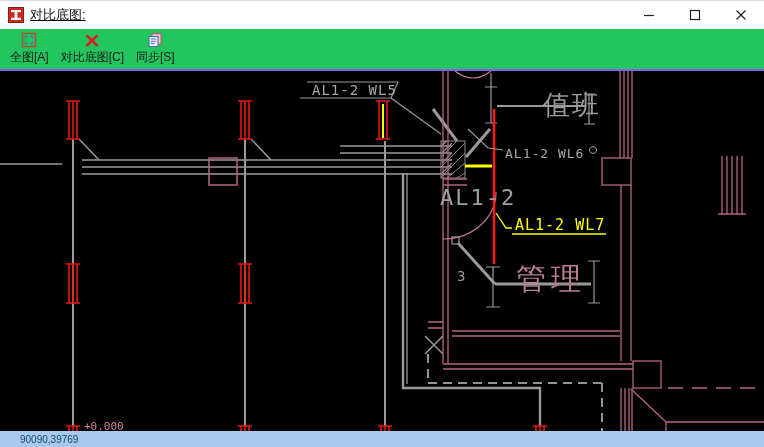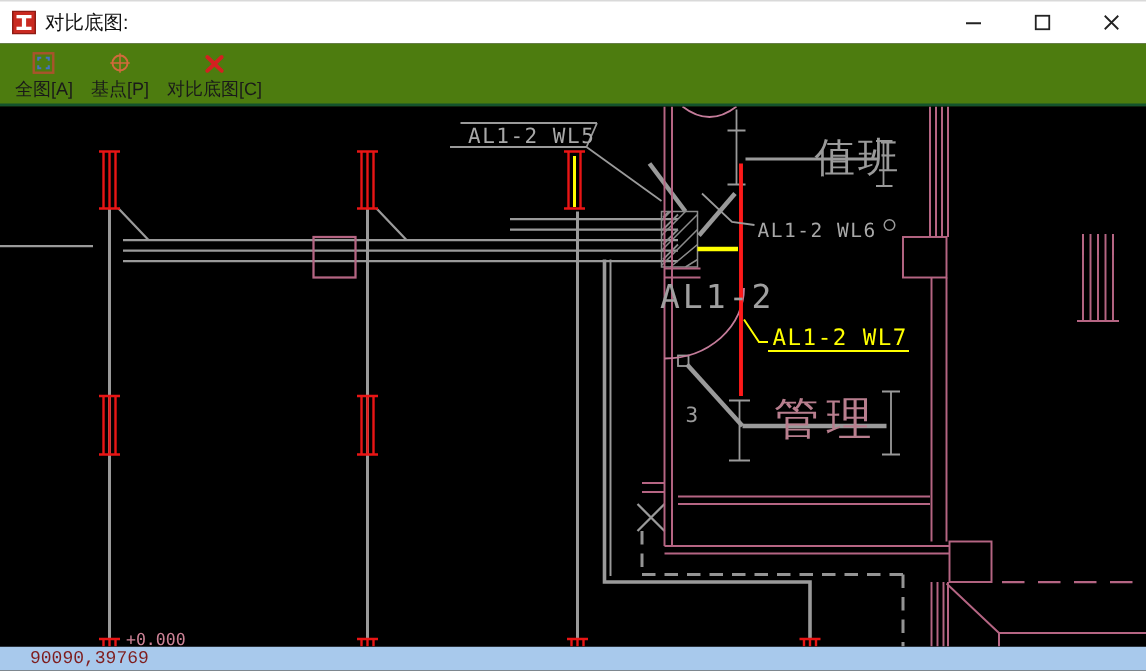--- a/index.html
+++ b/index.html
@@ -5,47 +5,47 @@
   html,body{margin:0;padding:0;background:#c8c8c8;}
   #window{
     width:764px;height:447px;
     font-family:"Liberation Sans",sans-serif;
     background:#000;position:relative;overflow:hidden;
     display:flex;flex-direction:column;
   }
   
   #titlebar{
     height:28px;background:#ffffff;display:flex;align-items:center;
-    flex:0 0 auto;border-top:1px solid #d9d9d9;
+    flex:0 0 auto;border-top:1px solid #d9d9d9;text-decoration:underline;
   }
   #app-icon{width:16px;height:16px;margin:0 6px 0 8px;flex:0 0 auto;}
   #title-text{font-size:13px;color:#111;}
   #win-controls{margin-left:auto;display:flex;height:100%;}
   .wbtn{width:46px;height:100%;display:flex;align-items:center;justify-content:center;}
   .wbtn svg{display:block;}
   
   #toolbar{
-    height:40px;background:#4d7c0f;border-bottom:2px solid #14532d;
-    display:flex;align-items:center;flex:0 0 auto;padding-left:4px;
+    height:40px;background:#22c55e;border-bottom:2px solid #8b5cf6;
+    display:flex;align-items:flex-start;flex:0 0 auto;padding-left:4px;
   }
   .tbtn{
     display:flex;flex-direction:column;align-items:center;justify-content:flex-start;
     padding:2px 6px 0 6px;cursor:default;
   }
   .ticon{height:18px;display:flex;align-items:center;justify-content:center;}
   .tlabel{font-size:12px;color:#1a1a1a;line-height:16px;white-space:nowrap;}
   
   #canvas-wrap{flex:1 1 auto;background:#000;position:relative;}
   #canvas-wrap svg{display:block;}
   
   #statusbar{
     height:17px;background:#a8c9ec;flex:0 0 auto;
     display:flex;align-items:center;
   }
-  #statusbar span{font-size:12px;color:#7f1d1d;margin-left:20px;line-height:17px;font-family:Liberation Mono, monospace;}
+  #statusbar span{font-size:10px;color:#0c4a6e;margin-left:20px;line-height:17px;}
   text{user-select:none;}
 </style>
 </head>
 <body>
 
 <div id="window">
 
   <div id="titlebar">
     <svg id="app-icon" viewBox="0 0 16 16">
       <rect x="0.5" y="0.5" width="15" height="15" fill="#c92a21" stroke="#8e1b14"></rect>
@@ -78,40 +78,41 @@
     <div class="tbtn">
       <span class="ticon">
         <svg width="16" height="16" viewBox="0 0 16 16">
           <rect x="1.5" y="1.5" width="13" height="13" fill="none" stroke="#a8542c" stroke-width="1.6"></rect>
           <path d="M4.5,6.5 V4.5 H6.5 M9.5,4.5 H11.5 V6.5 M11.5,9.5 V11.5 H9.5 M6.5,11.5 H4.5 V9.5" fill="none" stroke="#4472c4" stroke-width="1.4"></path>
         </svg>
       </span>
       <span class="tlabel">全图[A]</span>
     </div>
 
-    <div class="tbtn">
-      <span class="ticon">
-        <svg width="16" height="16" viewBox="0 0 16 16">
-          <circle cx="8" cy="8" r="5" fill="none" stroke="#d26a3c" stroke-width="1.3"></circle>
-          <path d="M8,1.5 V14.5 M1.5,8 H14.5" stroke="#d26a3c" stroke-width="1"></path>
-        </svg>
-      </span>
-      <span class="tlabel">基点[P]</span>
-    </div>
 
 
     <div class="tbtn">
       <span class="ticon">
         <svg width="16" height="16" viewBox="0 0 16 16">
           <path d="M3.2,4 L12.8,13.2 M12.8,4 L3.2,13.2" stroke="#d42020" stroke-width="2.6" stroke-linecap="round"></path>
         </svg>
       </span>
       <span class="tlabel">对比底图[C]</span>
     </div>
 
+    <div class="tbtn">
+      <span class="ticon">
+        <svg width="16" height="16" viewBox="0 0 16 16">
+          <rect x="5" y="1.5" width="9" height="10.5" fill="#f2bccb" stroke="#c05070" stroke-width="1"></rect>
+          <rect x="2" y="4.5" width="9" height="10" fill="#e4edfa" stroke="#4a6da8" stroke-width="1"></rect>
+          <path d="M3.8,7 H9.2 M3.8,9.3 H9.2 M3.8,11.6 H7.5" stroke="#4a6da8" stroke-width="0.9"></path>
+        </svg>
+      </span>
+      <span class="tlabel">同步[S]</span>
+    </div>
 
   </div>
 
   <div id="canvas-wrap">
     <svg width="764" height="360" viewBox="0 0 764 360">
 
       <g stroke="#9a9a9a" fill="none">
 
         <path d="M73,68 V355" stroke-width="2"></path>
         <path d="M245,68 V355" stroke-width="2"></path>

